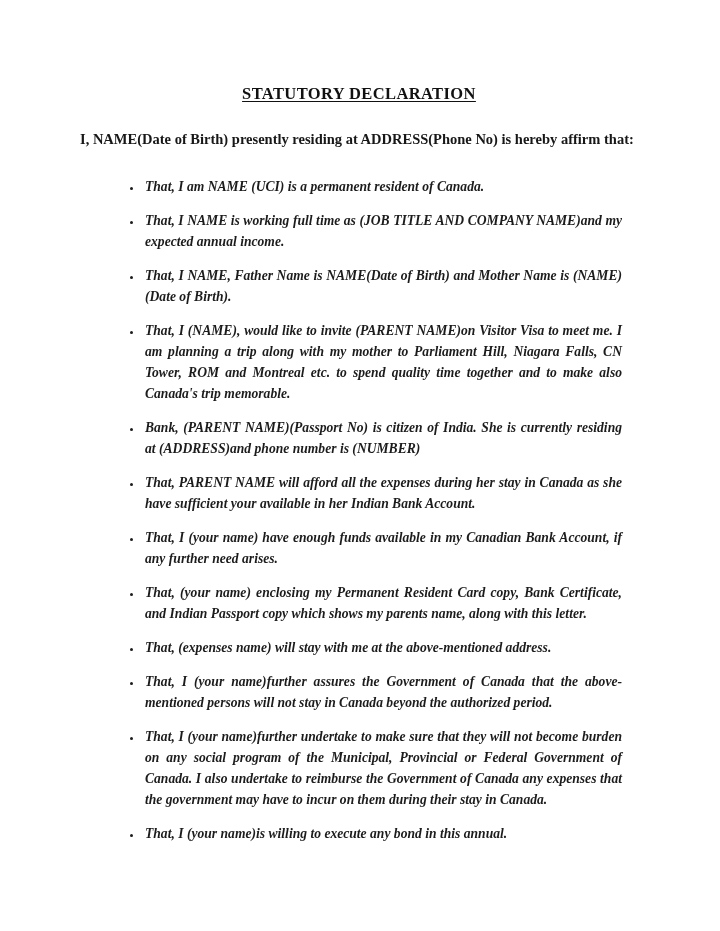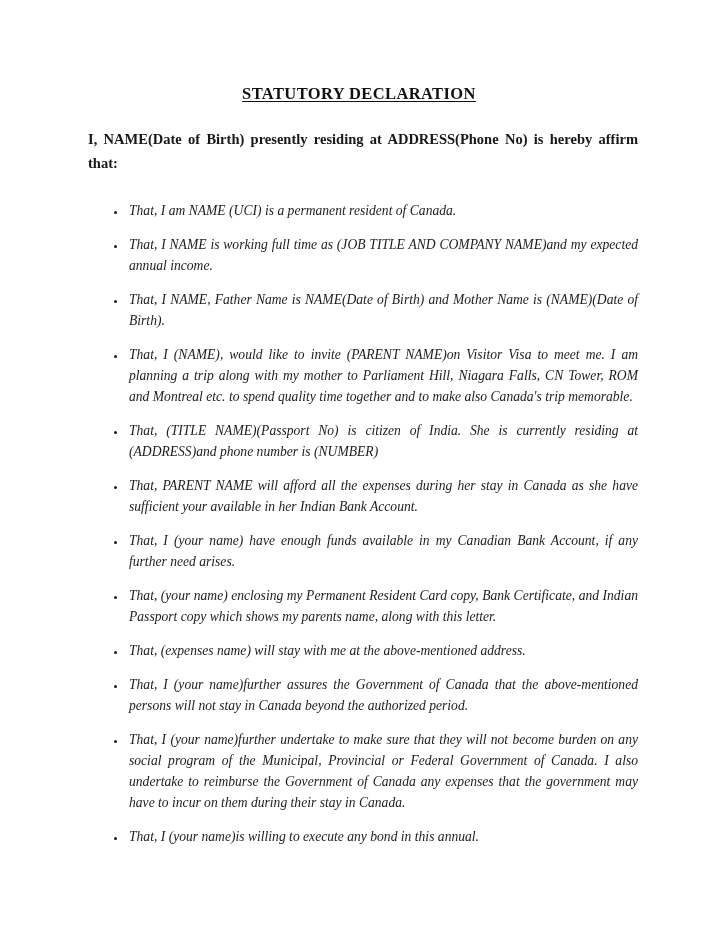--- a/index.html
+++ b/index.html
@@ -26,31 +26,32 @@
     text-align: center;
     font-size: 16.5px;
     font-weight: bold;
     letter-spacing: 0.4px;
     text-decoration: underline;
     text-underline-offset: 2px;
     color: #111111;
     font-family: "Liberation Serif", serif;
   }
   .intro {
-    margin: 0 0 24px 8px;
+    margin: 0 0 24px 0;
     font-size: 14.5px;
     font-weight: bold;
     line-height: 1.65;
     text-align: justify;
     color: #171717;
   }
   ul.declaration-list {
-    margin: 0;
+    margin: 16px;
     padding: 0 0 0 47px;
     list-style: disc outside;
+    font-weight: bold;
   }
   ul.declaration-list li {
     font-size: 13.6px;
     font-style: italic;
     line-height: 21px;
     text-align: justify;
     margin: 0 0 13px 0;
     padding-left: 2px;
     color: #1c1c1c;
   }
@@ -66,21 +67,21 @@
 
   <h1 class="doc-title">STATUTORY DECLARATION</h1>
 
   <p class="intro">I, NAME(Date of Birth) presently residing at ADDRESS(Phone No) is hereby affirm that:</p>
 
   <ul class="declaration-list">
     <li>That, I am NAME (UCI) is a permanent resident of Canada.</li>
     <li>That, I NAME is working full time as (JOB TITLE AND COMPANY NAME)and my expected annual income.</li>
     <li>That, I NAME, Father Name is NAME(Date of Birth) and Mother Name is (NAME)(Date of Birth).</li>
     <li>That, I (NAME), would like to invite (PARENT NAME)on Visitor Visa to meet me. I am planning a trip along with my mother to Parliament Hill, Niagara Falls, CN Tower, ROM and Montreal etc. to spend quality time together and to make also Canada's trip memorable.</li>
-    <li>That, (TITLE NAME)(Passport No) is citizen of India. She is currently residing at (ADDRESS)and phone number is (NUMBER)</li>
+    <li>Bank, (PARENT NAME)(Passport No) is citizen of India. She is currently residing at (ADDRESS)and phone number is (NUMBER)</li>
     <li>That, PARENT NAME will afford all the expenses during her stay in Canada as she have sufficient your available in her Indian Bank Account.</li>
     <li>That, I (your name) have enough funds available in my Canadian Bank Account, if any further need arises.</li>
     <li>That, (your name) enclosing my Permanent Resident Card copy, Bank Certificate, and Indian Passport copy which shows my parents name, along with this letter.</li>
     <li>That, (expenses name) will stay with me at the above-mentioned address.</li>
     <li>That, I (your name)further assures the Government of Canada that the above-mentioned persons will not stay in Canada beyond the authorized period.</li>
     <li>That, I (your name)further undertake to make sure that they will not become burden on any social program of the Municipal, Provincial or Federal Government of Canada. I also undertake to reimburse the Government of Canada any expenses that the government may have to incur on them during their stay in Canada.</li>
     <li>That, I (your name)is willing to execute any bond in this annual.</li>
   </ul>
 
 </div>

